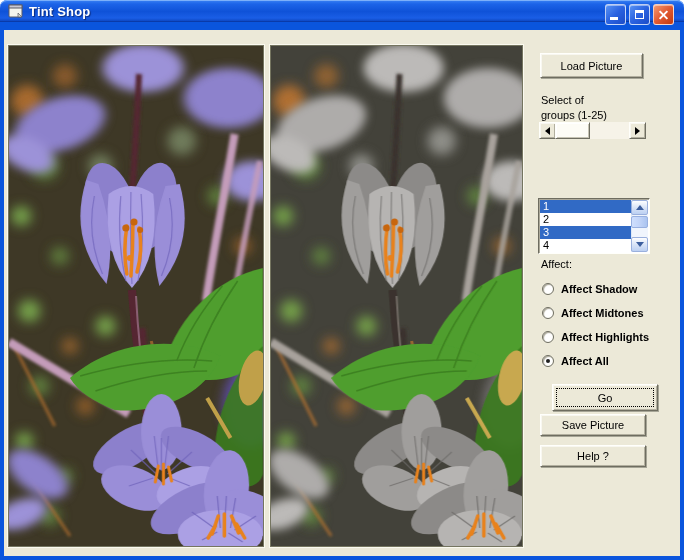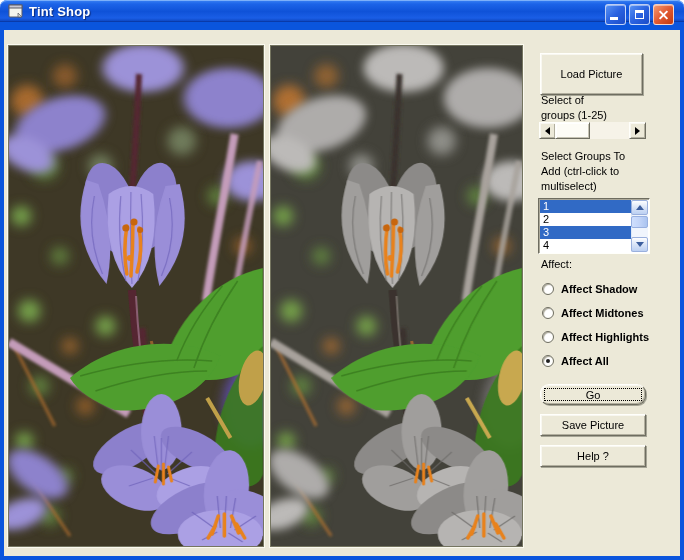--- a/index.html
+++ b/index.html
@@ -48,22 +48,22 @@
     --pBlur:#aeacaa; --pBlur2:#bcbab8; --pDark:#6a6866; --stemPink:#a8a29c; --stemMaroon:#3a332d;
     --petal:#a09e9c; --petal2:#8c8a88; --petalLight:#b6b4b2; --vein:#6e6c6a;
     --stamen:#e8821e; --stamenD:#c8660e; --leaf:#4f9e2e; --leafD:#3a7c1e; --dry:#c8a850; }
 
   
   .btn3d { position:absolute; background:#ece9d8; text-align:center; cursor:default;
     border:1px solid; border-color:#fffffb #6e6d60 #6e6d60 #fffffb;
     box-shadow: inset 1px 1px 0 #f8f7f0, inset -1px -1px 0 #b2af9f, 1px 1px 0 rgba(110,109,96,.55);
     font-family:"Liberation Sans", sans-serif; font-size:11px; color:#000;
     display:flex; align-items:center; justify-content:center; }
-  #load-btn { left:536px; top:23px;  width:103px; height:42px; }
-  #go-btn   { left:536px; top:354px; width:106px; height:21px;border-radius:9px; }
+  #load-btn { left:536px; top:23px;  width:103px; height:25px; }
+  #go-btn   { left:548px; top:354px; width:106px; height:27px; }
   #save-btn { left:536px; top:384px; width:106px; height:22px; }
   #help-btn { left:536px; top:415px; width:106px; height:22px; }
   .focus-rect { position:absolute; inset:3px; border:1px dotted #000; pointer-events:none; }
 
   .lbl { position:absolute; line-height:15px; }
   #groups-label  { left:537px; top:63px; }
   #select-label  { left:537px; top:119px; }
   #affect-label  { left:537px; top:227px; }
 
   
@@ -160,25 +160,20 @@
     <div id="hscroll">
       <span class="hs-arrow" id="hs-left">
           <span class="tri-left"></span>
         </span>
       <span id="hs-thumb"></span>
       <span class="hs-arrow" id="hs-right">
           <span class="tri-right"></span>
         </span>
     </div>
 
-    <div class="lbl" id="select-label">
-      <div>Select Groups To</div>
-      <div>Add (ctrl-click to</div>
-      <div>multiselect)</div>
-    </div>
 
     <div id="listbox">
       <div class="lb-items">
         <div class="lb-item selected">1</div>
         <div class="lb-item">2</div>
         <div class="lb-item selected">3</div>
         <div class="lb-item">4</div>
       </div>
       <div class="vscroll">
         <span class="vs-btn" id="vs-up">

